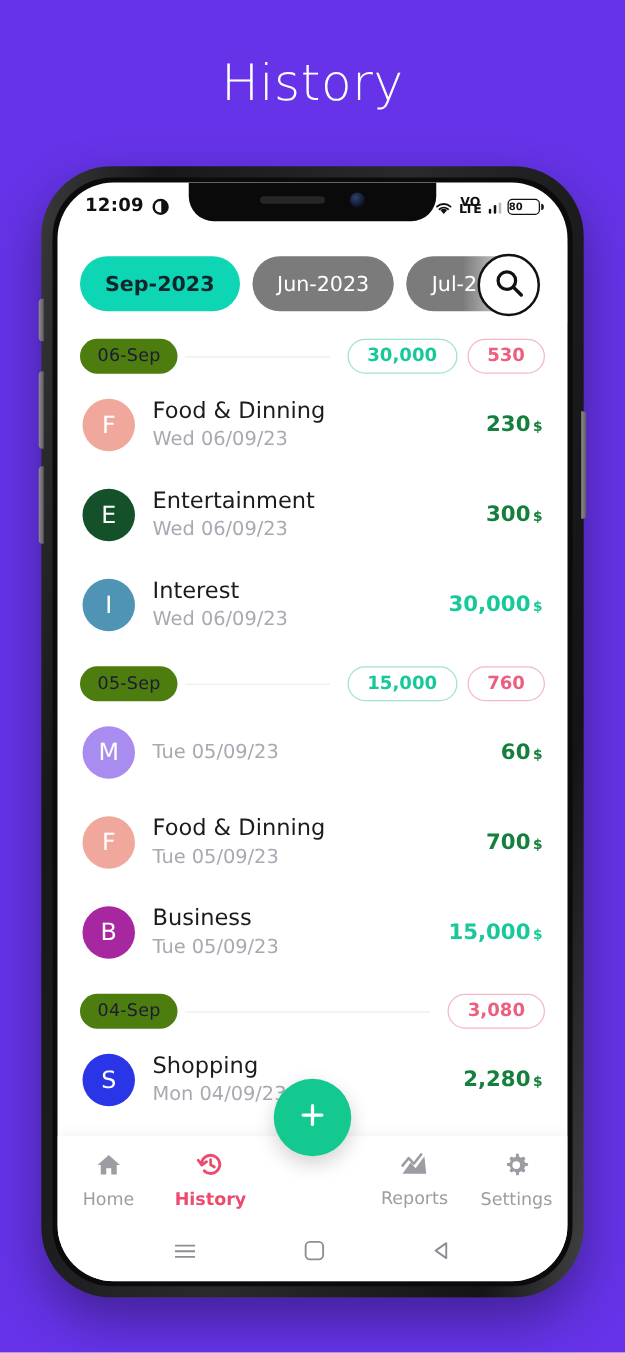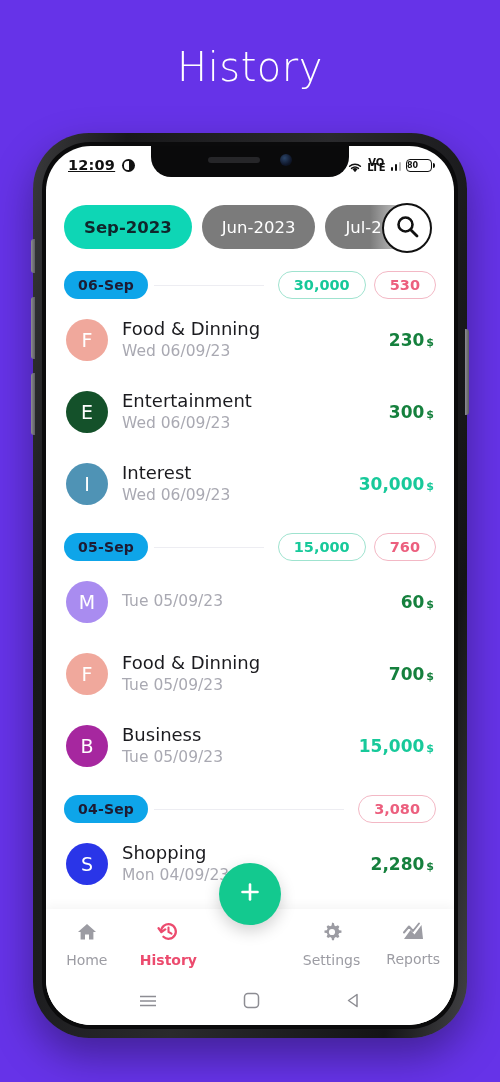--- a/index.html
+++ b/index.html
@@ -103,21 +103,21 @@
     top: 0; left: 0; right: 0;
     height: 38px;
     display: flex;
     align-items: center;
     justify-content: space-between;
     padding: 0 22px;
     z-index: 30;
     font-size: 14px;
     color: #111;
   }
-  .status-left { display: flex; align-items: center; gap: 7px; text-decoration: underline; }
+  .status-left { display: flex; align-items: center; gap: 7px; }
   .status-time { font-size: 14.5px; font-weight: 600; letter-spacing: 0.2px; }
   .dnd-icon {
     width: 13px; height: 13px;
     border-radius: 50%;
     background: #111;
     position: relative;
   }
   .dnd-icon::after {
     content: "";
     position: absolute;
@@ -213,24 +213,24 @@
   .group-head {
     display: flex;
     align-items: center;
     gap: 0;
     height: 30px;
     margin-top: 12px;
     margin-bottom: 4px;
   }
   .date-badge {
     flex: none;
-    background: #0ea5e9;
+    background: #4d7c0f;
     color: #1d1b33;
     font-size: 14px;
-    font-weight: 700;
+    font-weight: 400;
     padding: 6px 14px;
     border-radius: 16px;
     letter-spacing: 0.2px;
   }
   .group-line {
     flex: 1;
     height: 1px;
     background: #ededf2;
     margin: 0 6px;
   }
@@ -512,36 +512,36 @@
           </span>
           <span class="nav-label">History</span>
         </div>
 
         <div class="nav-item spacer">
           <span class="nav-label">&nbsp;</span>
         </div>
 
         <div class="nav-item">
           <span>
+            <svg width="23" height="21" viewBox="0 0 23 21">
+              <path d="M2 18 L8.5 9 L12.5 13.5 L19.5 4 L21 18 Z" fill="#9c9ca3"></path>
+              <path d="M2 11.5 L7 5.5 L11 10 L17 2.5" stroke="#9c9ca3" stroke-width="2" fill="none" stroke-linecap="round" stroke-linejoin="round"></path>
+            </svg>
+          </span>
+          <span class="nav-label">Reports</span>
+        </div>
+
+        <div class="nav-item">
+          <span>
             <svg width="22" height="22" viewBox="0 0 22 22">
               <path d="M11 1.6 l2 .55 .35 2.25 1.5 .87 2.05-1 1.45 1.45 -1 2.05 .87 1.5 2.25 .35 0 2.05 -2.25 .35 -.87 1.5 1 2.05 -1.45 1.45 -2.05-1 -1.5 .87 -.35 2.25 -2.05 0 -.35-2.25 -1.5-.87 -2.05 1 -1.45-1.45 1-2.05 -.87-1.5 -2.25-.35 0-2.05 2.25-.35 .87-1.5 -1-2.05 1.45-1.45 2.05 1 1.5-.87 .35-2.25 Z" fill="#9c9ca3"></path>
               <circle cx="11" cy="11" r="3.1" fill="#ffffff"></circle>
             </svg>
           </span>
           <span class="nav-label">Settings</span>
-        </div>
-
-        <div class="nav-item">
-          <span>
-            <svg width="23" height="21" viewBox="0 0 23 21">
-              <path d="M2 18 L8.5 9 L12.5 13.5 L19.5 4 L21 18 Z" fill="#9c9ca3"></path>
-              <path d="M2 11.5 L7 5.5 L11 10 L17 2.5" stroke="#9c9ca3" stroke-width="2" fill="none" stroke-linecap="round" stroke-linejoin="round"></path>
-            </svg>
-          </span>
-          <span class="nav-label">Reports</span>
         </div>
       </div>
 
       <div class="android-nav">
         <span>
           <svg width="20" height="14" viewBox="0 0 20 14">
             <line x1="2" y1="2.5" x2="18" y2="2.5" stroke="#8d8d93" stroke-width="1.5"></line>
             <line x1="2" y1="7" x2="18" y2="7" stroke="#8d8d93" stroke-width="1.5"></line>
             <line x1="2" y1="11.5" x2="18" y2="11.5" stroke="#8d8d93" stroke-width="1.5"></line>
           </svg>

